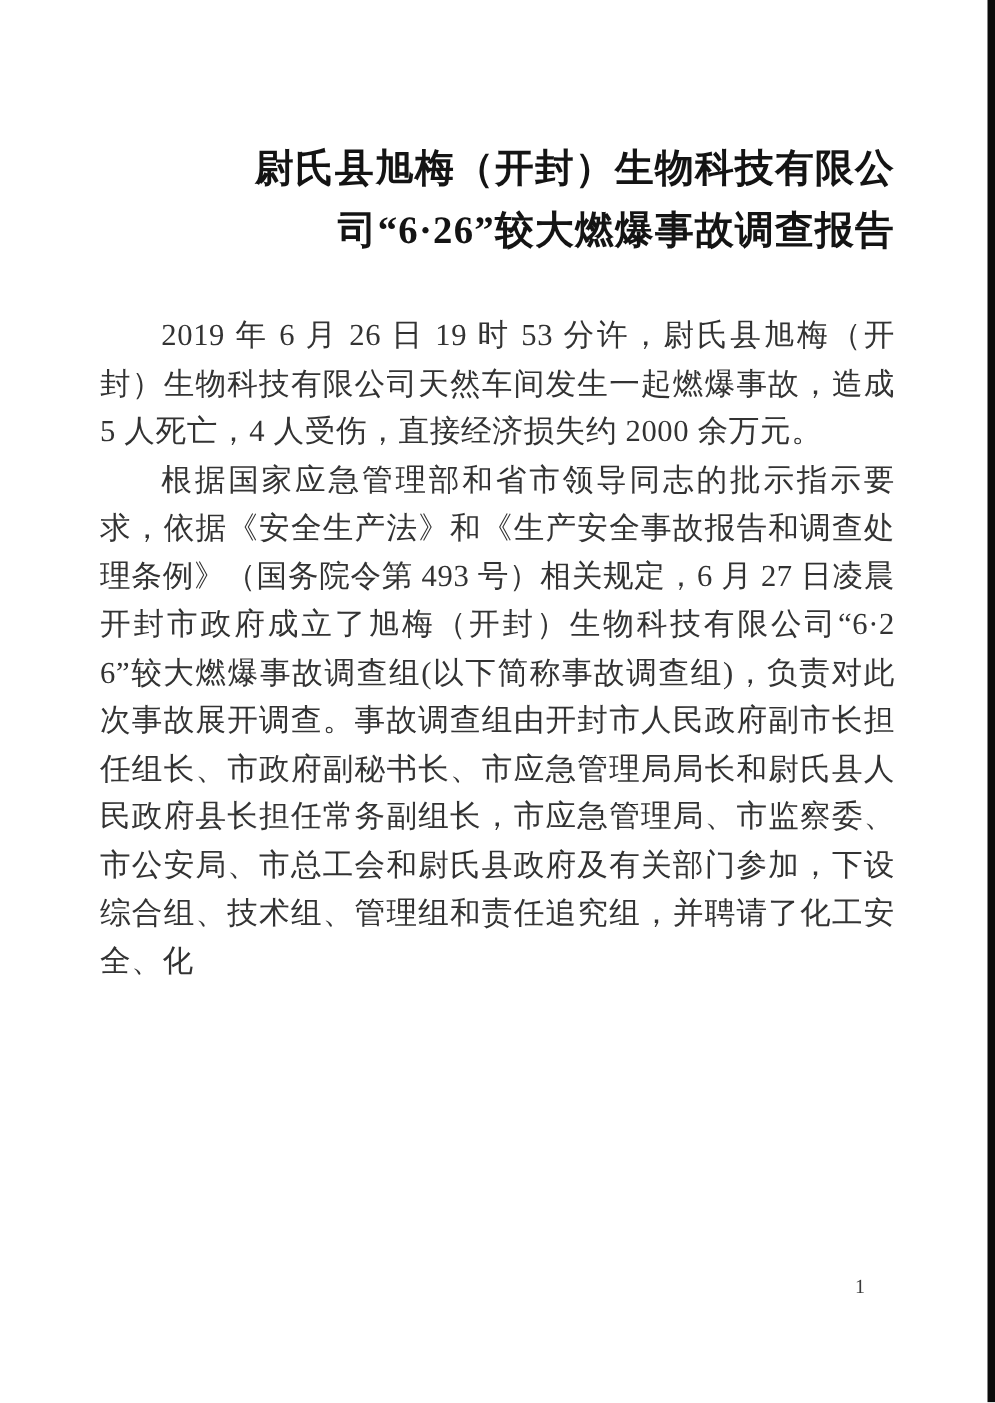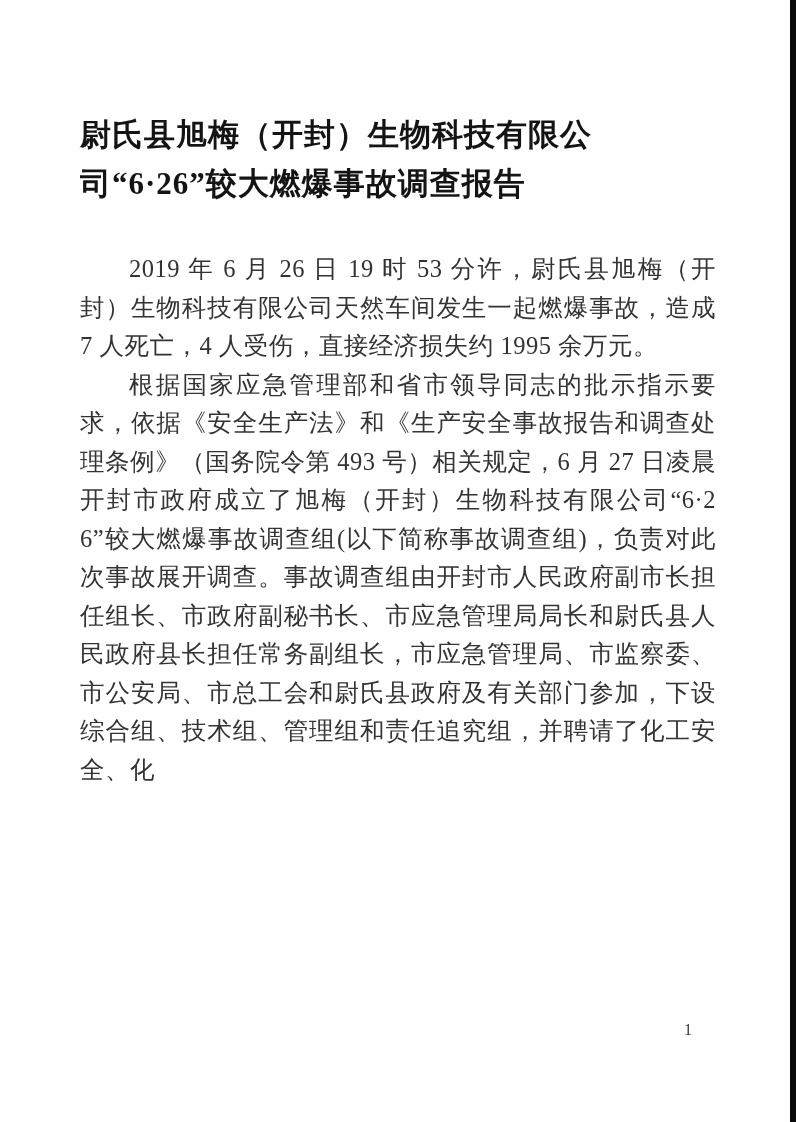--- a/index.html
+++ b/index.html
@@ -29,21 +29,21 @@
     position: absolute;
     left: 80px;
     top: 110px;
     width: 636px;
   }
   .doc-title {
     margin: 0 0 42px 0;
     font-size: 31px;
     line-height: 49px;
     font-weight: 700;
-    text-align: left;
+    text-align: right;
     color: #141414;
     letter-spacing: 1px;
   }
   .doc-body p {
     margin: 0;
     font-size: 24.5px;
     line-height: 38.5px;
     color: #333333;
     text-align: justify;
     text-indent: 2em;
@@ -63,20 +63,20 @@
 <body>
 
 <div class="page">
 
   <div class="scan-edge-right"></div>
 
   <div class="content">
     <h1 class="doc-title">尉氏县旭梅（开封）生物科技有限公司“6·26”较大燃爆事故调查报告</h1>
 
     <div class="doc-body">
-      <p>2019 年 6 月 26 日 19 时 53 分许，尉氏县旭梅（开封）生物科技有限公司天然车间发生一起燃爆事故，造成 7 人死亡，4 人受伤，直接经济损失约 1995 余万元。</p>
+      <p>2019 年 6 月 26 日 19 时 53 分许，尉氏县旭梅（开封）生物科技有限公司天然车间发生一起燃爆事故，造成 5 人死亡，4 人受伤，直接经济损失约 2000 余万元。</p>
       <p>根据国家应急管理部和省市领导同志的批示指示要求，依据《安全生产法》和《生产安全事故报告和调查处理条例》（国务院令第 493 号）相关规定，6 月 27 日凌晨开封市政府成立了旭梅（开封）生物科技有限公司“6·26”较大燃爆事故调查组(以下简称事故调查组)，负责对此次事故展开调查。事故调查组由开封市人民政府副市长担任组长、市政府副秘书长、市应急管理局局长和尉氏县人民政府县长担任常务副组长，市应急管理局、市监察委、市公安局、市总工会和尉氏县政府及有关部门参加，下设综合组、技术组、管理组和责任追究组，并聘请了化工安全、化</p>
     </div>
   </div>
 
   <div class="page-number">1</div>
 
 </div>
 
 </body></html>

